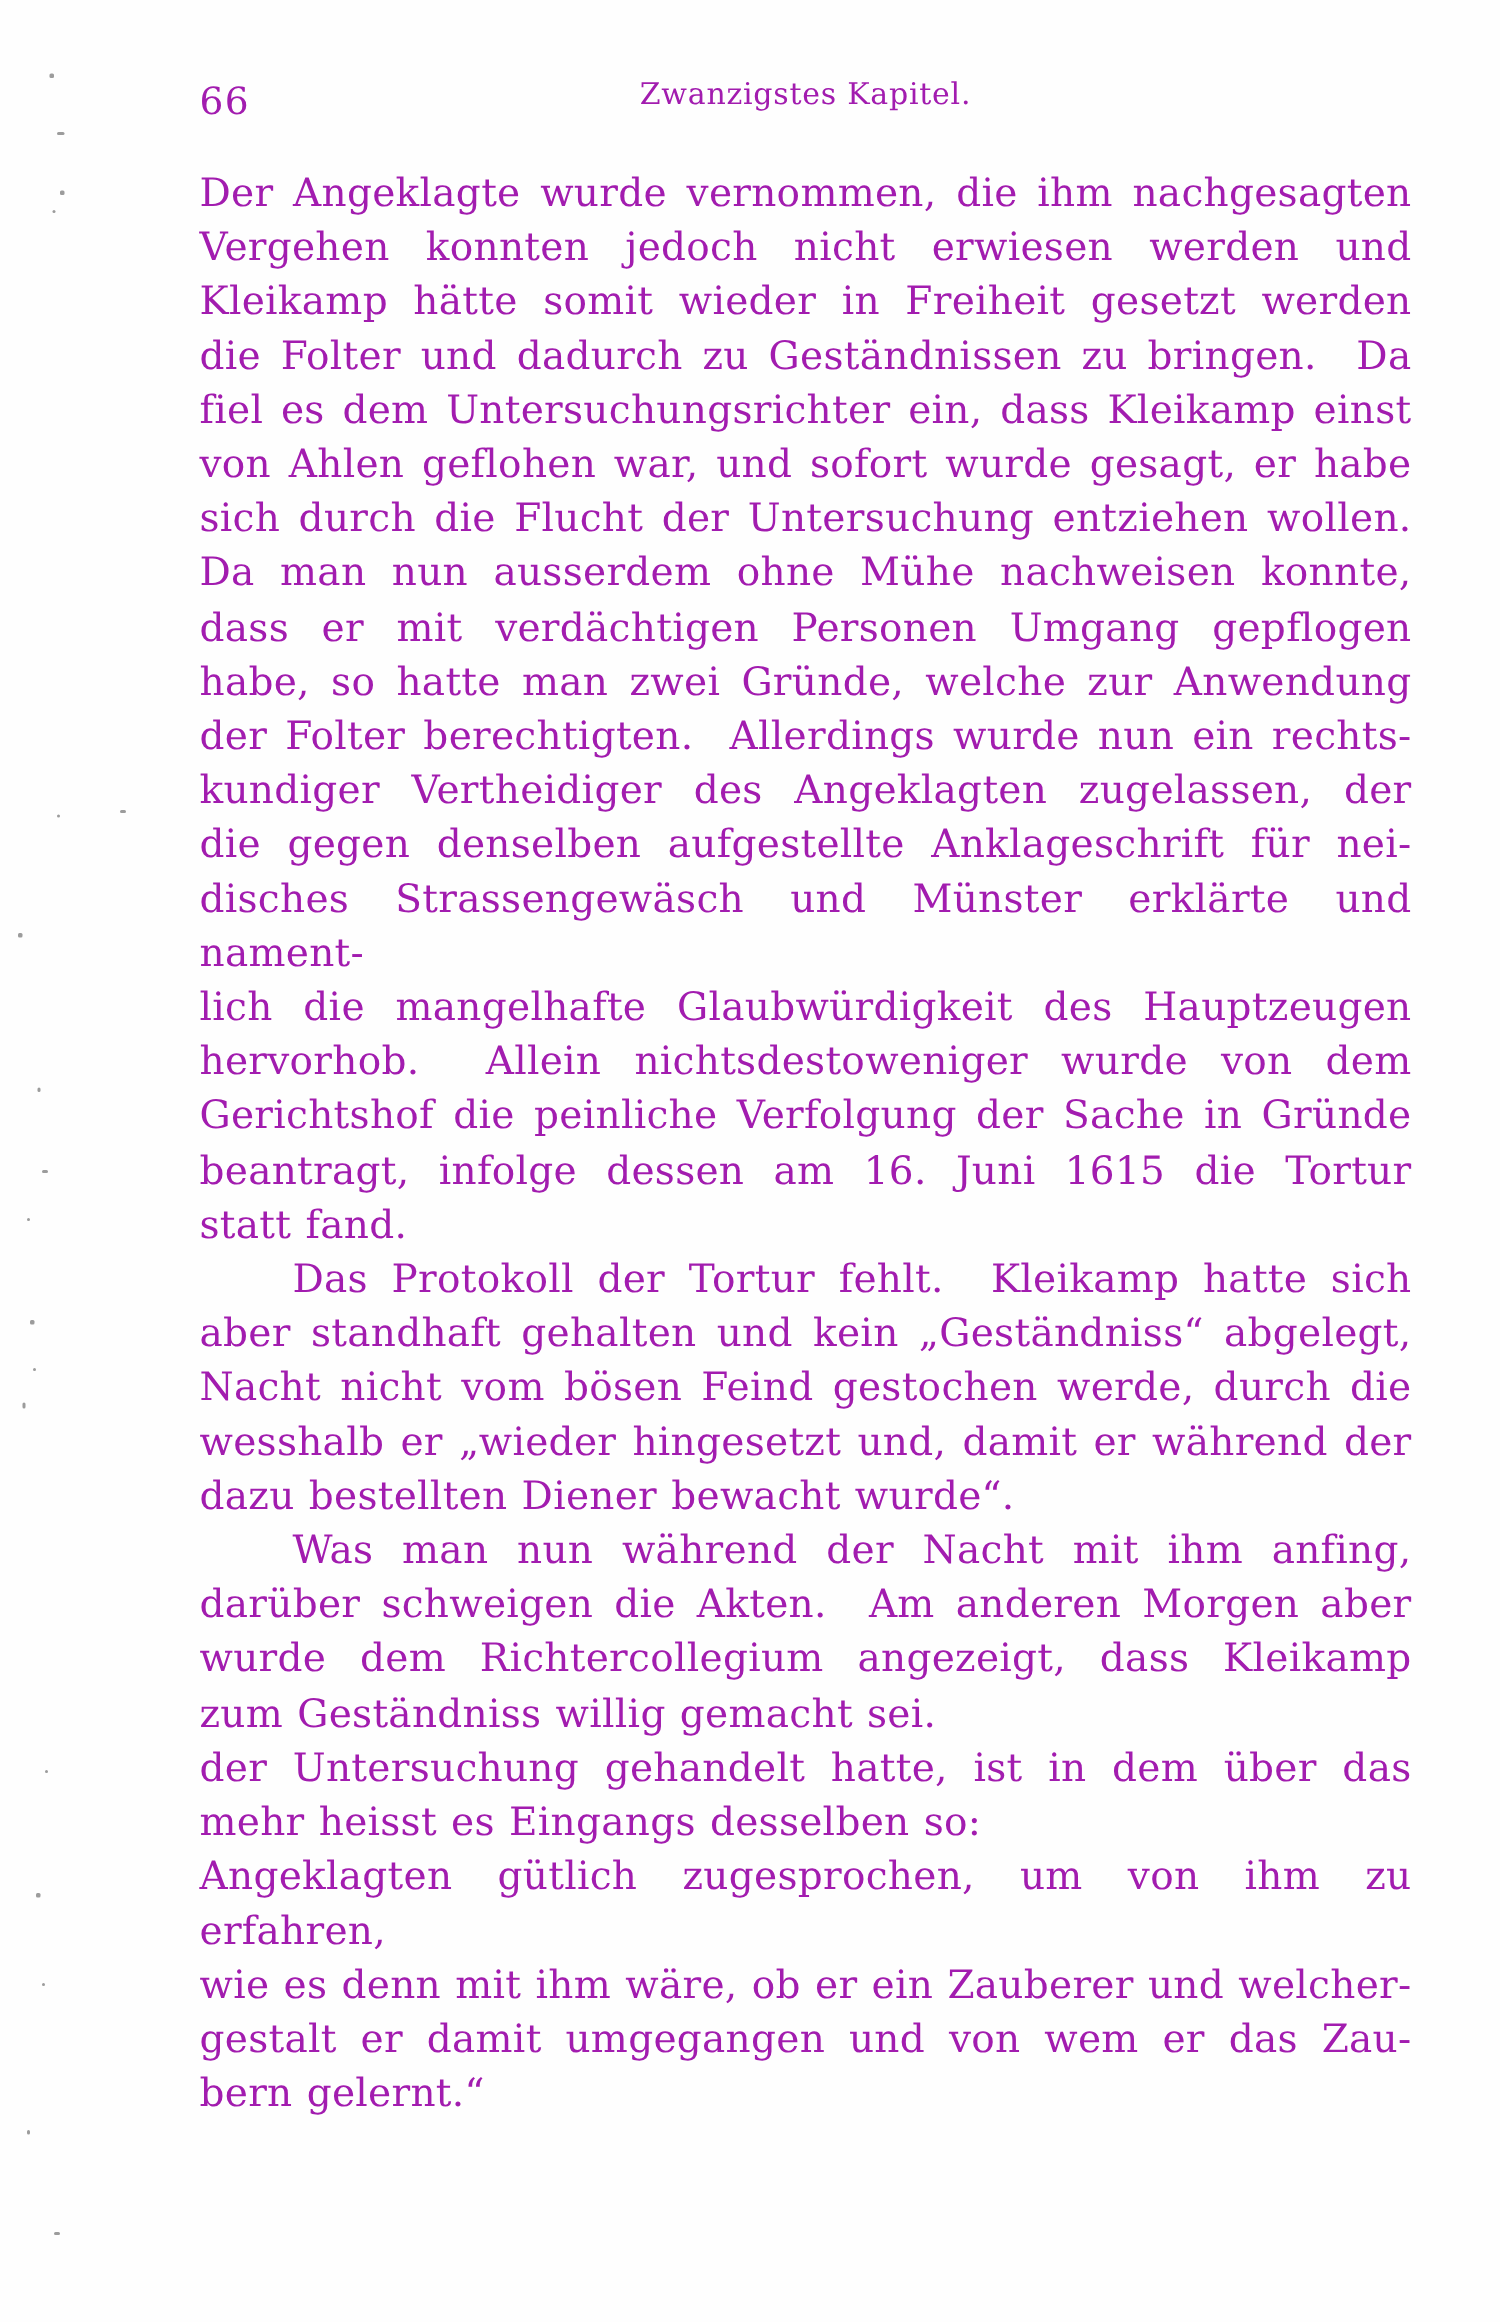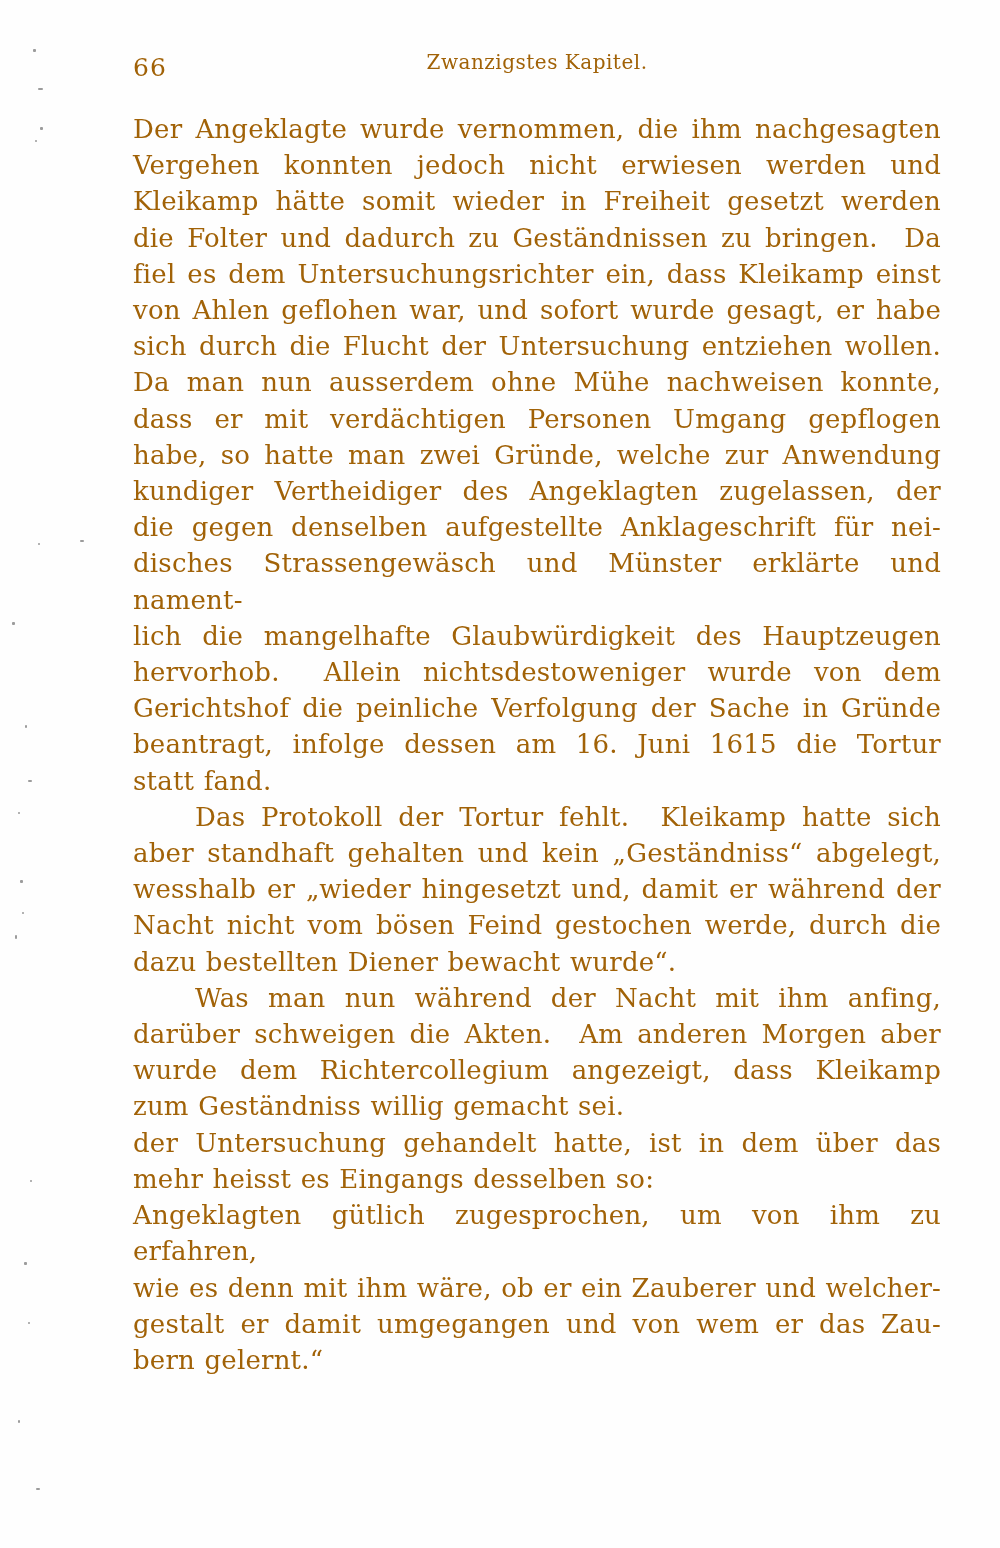--- a/index.html
+++ b/index.html
@@ -5,21 +5,21 @@
   html, body {
     margin: 0;
     padding: 0;
     background: #ffffff;
   }
   .page {
     position: relative;
     width: 1000px;
     height: 1548px;
     background: #fefefe;
-    color: #a16207;
+    color: #a21caf;
     font-family: "DejaVu Serif", "Liberation Serif", serif;
     overflow: hidden;
   }
   .running-head {
     position: absolute;
     top: 50px;
     left: 133px;
     width: 808px;
     height: 34px;
   }
@@ -102,34 +102,35 @@
         <div class="line">Der Angeklagte wurde vernommen, die ihm nachgesagten</div>
         <div class="line">Vergehen konnten jedoch nicht erwiesen werden und</div>
         <div class="line">Kleikamp hätte somit wieder in Freiheit gesetzt werden</div>
         <div class="line">die Folter und dadurch zu Geständnissen zu bringen.  Da</div>
         <div class="line">fiel es dem Untersuchungsrichter ein, dass Kleikamp einst</div>
         <div class="line">von Ahlen geflohen war, und sofort wurde gesagt, er habe</div>
         <div class="line">sich durch die Flucht der Untersuchung entziehen wollen.</div>
         <div class="line">Da man nun ausserdem ohne Mühe nachweisen konnte,</div>
         <div class="line">dass er mit verdächtigen Personen Umgang gepflogen</div>
         <div class="line">habe, so hatte man zwei Gründe, welche zur Anwendung</div>
+        <div class="line">der Folter berechtigten.  Allerdings wurde nun ein rechts-</div>
         <div class="line">kundiger Vertheidiger des Angeklagten zugelassen, der</div>
         <div class="line">die gegen denselben aufgestellte Anklageschrift für nei-</div>
         <div class="line">disches Strassengewäsch und Münster erklärte und nament-</div>
         <div class="line">lich die mangelhafte Glaubwürdigkeit des Hauptzeugen</div>
         <div class="line">hervorhob.  Allein nichtsdestoweniger wurde von dem</div>
         <div class="line">Gerichtshof die peinliche Verfolgung der Sache in Gründe</div>
         <div class="line">beantragt, infolge dessen am 16. Juni 1615 die Tortur</div>
         <div class="line final">statt fand.</div>
       </div>
     <div class="paragraph">
         <div class="line indent">Das Protokoll der Tortur fehlt.  Kleikamp hatte sich</div>
         <div class="line">aber standhaft gehalten und kein „Geständniss“ abgelegt,</div>
+        <div class="line">Nacht nicht vom bösen Feind gestochen werde, durch die</div>
         <div class="line">wesshalb er „wieder hingesetzt und, damit er während der</div>
-        <div class="line">Nacht nicht vom bösen Feind gestochen werde, durch die</div>
         <div class="line final">dazu bestellten Diener bewacht wurde“.</div>
       </div>
     <div class="paragraph">
         <div class="line indent">Was man nun während der Nacht mit ihm anfing,</div>
         <div class="line">darüber schweigen die Akten.  Am anderen Morgen aber</div>
         <div class="line">wurde dem Richtercollegium angezeigt, dass Kleikamp</div>
         <div class="line final">zum Geständniss willig gemacht sei.</div>
       </div>
     <div class="paragraph">
         <div class="line">der Untersuchung gehandelt hatte, ist in dem über das</div>

